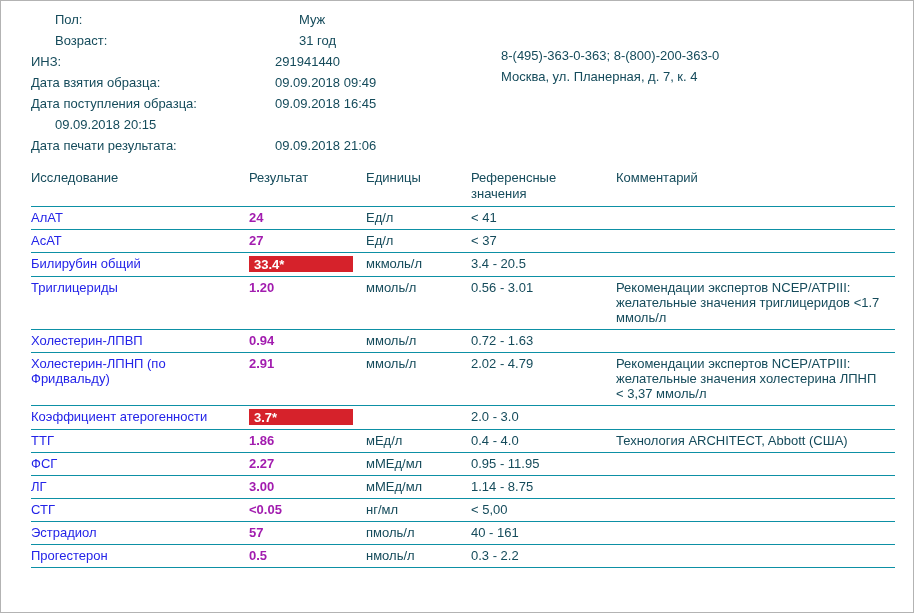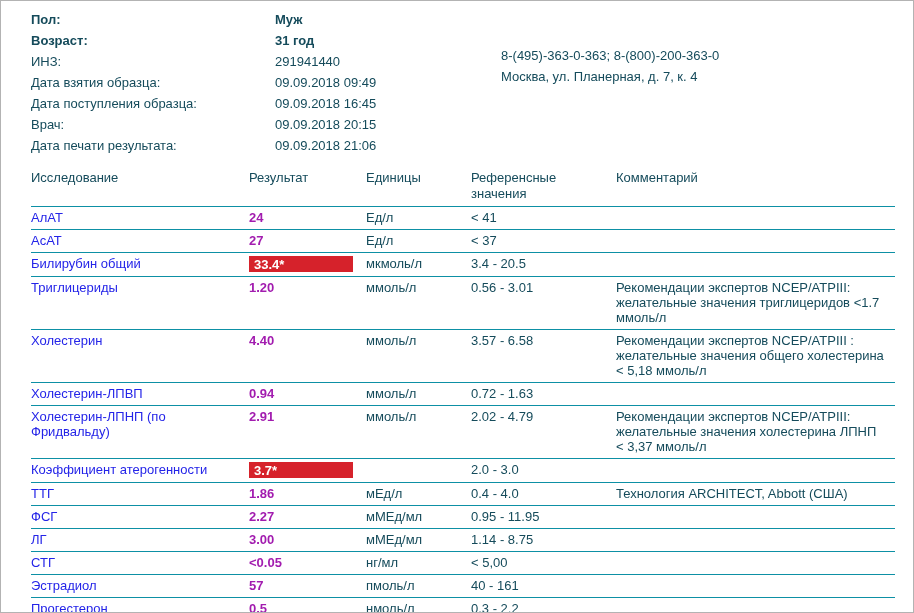--- a/index.html
+++ b/index.html
@@ -9,21 +9,21 @@
     font-family:"Liberation Sans","DejaVu Sans",sans-serif;
     color:#154b5b;
     padding:8px 20px 0 30px;
     overflow:hidden;
     position:relative;
   }
   
   .top { display:flex; align-items:flex-start; }
   .patient { width:470px; flex:0 0 470px; }
   .info-row { display:flex; line-height:21px; font-size:13px; }
-  .info-row.is-bold { font-weight:bold; }
+  .info-row.is-bold { font-weight:normal;margin-left:24px; }
   .info-label { width:220px; flex:0 0 220px; }
   .info-value { flex:1;padding-left:24px; }
   .clinic { font-size:13px; line-height:21px;margin-top:36px; }
   
   table.results {
     border-collapse:collapse; table-layout:fixed;
     width:864px; margin-top:12px; font-size:13px;
   }
   table.results th {
     text-align:left; font-weight:normal; vertical-align:top;
@@ -72,21 +72,20 @@
   </div>
         <div class="info-row">
     <div class="info-label">Дата взятия образца:</div>
     <div class="info-value">09.09.2018 09:49</div>
   </div>
         <div class="info-row">
     <div class="info-label">Дата поступления образца:</div>
     <div class="info-value">09.09.2018 16:45</div>
   </div>
         <div class="info-row">
-    <div class="info-label">Врач:</div>
     <div class="info-value">09.09.2018 20:15</div>
   </div>
         <div class="info-row">
     <div class="info-label">Дата печати результата:</div>
     <div class="info-value">09.09.2018 21:06</div>
   </div>
       </div>
     <div class="clinic">
       <div>8-(495)-363-0-363; 8-(800)-200-363-0</div>
       <div>Москва, ул. Планерная, д. 7, к. 4</div>
@@ -150,31 +149,20 @@
     </td>
     <td class="c-result">
       <span class="result-text">1.20</span>
     </td>
     <td class="c-units">ммоль/л</td>
     <td class="c-ref">0.56 - 3.01</td>
     <td class="c-comment">Рекомендации экспертов NCEP/ATPIII: желательные значения триглицеридов &lt;1.7 ммоль/л</td>
   </tr>
         <tr>
     <td class="c-name">
-      <span class="test-link">Холестерин</span>
-    </td>
-    <td class="c-result">
-      <span class="result-text">4.40</span>
-    </td>
-    <td class="c-units">ммоль/л</td>
-    <td class="c-ref">3.57 - 6.58</td>
-    <td class="c-comment">Рекомендации экспертов NCEP/ATPIII : желательные значения общего холестерина &lt; 5,18 ммоль/л</td>
-  </tr>
-        <tr>
-    <td class="c-name">
       <span class="test-link">Холестерин-ЛПВП</span>
     </td>
     <td class="c-result">
       <span class="result-text">0.94</span>
     </td>
     <td class="c-units">ммоль/л</td>
     <td class="c-ref">0.72 - 1.63</td>
     <td class="c-comment"></td>
   </tr>
         <tr>

